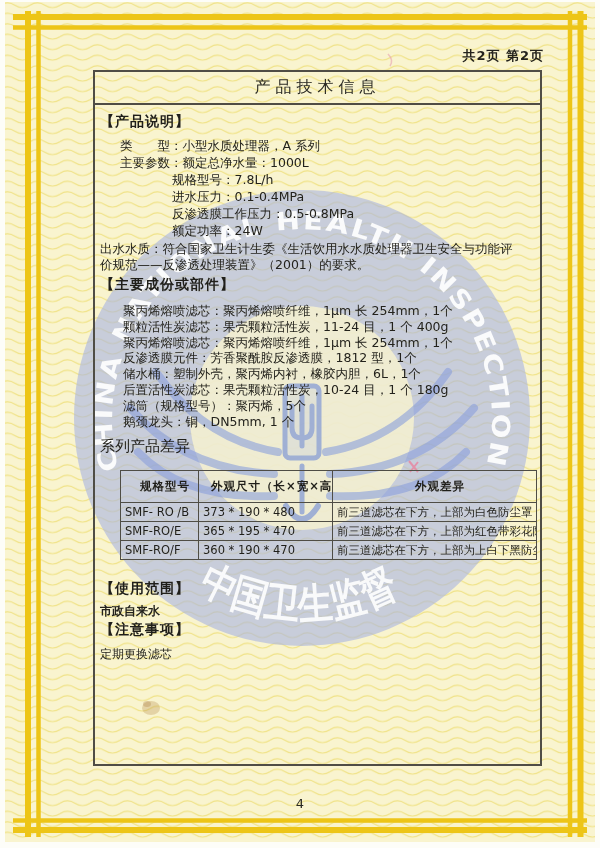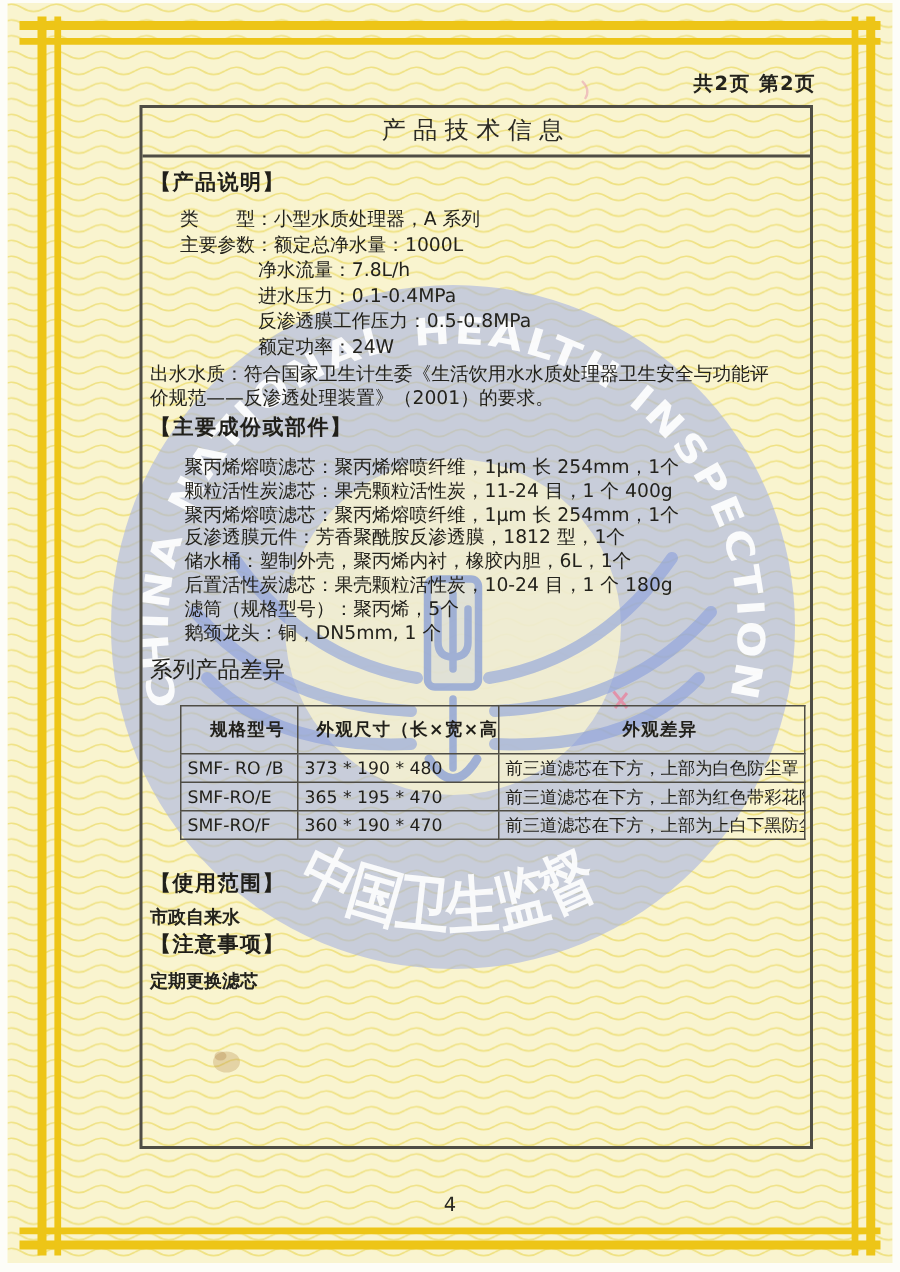--- a/index.html
+++ b/index.html
@@ -26,21 +26,21 @@
   .comp-list .line{line-height:15.8px;white-space:nowrap;}
   .series-label{margin-top:8px;font-size:15px;color:#23221c;}
   table.series{margin-top:14px;margin-left:20px;width:416px;border-collapse:collapse;
                table-layout:fixed;font-size:11.5px;color:#201f1a;background:transparent;}
   table.series th,table.series td{border:1.6px solid #4f4d45;overflow:hidden;white-space:nowrap;padding-left:12px;}
   table.series th{height:29px;font-weight:700;letter-spacing:1px;text-align:center;}
   table.series td{height:18px;padding:0 4px;}
   .sec-usage{margin-top:20px;}
   .usage-text{margin-top:5px;font-size:12px;font-weight:600;}
   .sec-notes{margin-top:1px;}
-  .notes-text{margin-top:7px;font-size:12px;font-weight:700;}
+  .notes-text{margin-top:7px;font-size:12px;font-weight:400;}
   .page-num{position:absolute;top:796px;left:0;width:600px;text-align:center;
             font-size:13px;color:#2a2923;}
 </style>
 </head>
 <body>
 
 <div class="page">
 
   <svg class="bg" width="600" height="848" viewBox="0 0 600 848" aria-hidden="true">
     <defs>
@@ -112,21 +112,21 @@
 
   <div class="doc-box">
     <div class="doc-title">产品技术信息</div>
     <div class="doc-body">
 
       <div class="sec-h sec-product">【产品说明】</div>
 
       <div class="params">
           <div class="line">类　　型：小型水质处理器，A 系列</div>
           <div class="line">主要参数：额定总净水量：1000L</div>
-          <div class="line indent">净水流量：7.8L/h</div>
+          <div class="line indent">规格型号：7.8L/h</div>
           <div class="line indent">进水压力：0.1-0.4MPa</div>
           <div class="line indent">反渗透膜工作压力：0.5-0.8MPa</div>
           <div class="line indent">额定功率：24W</div>
         </div>
 
       <p class="outflow">出水水质：符合国家卫生计生委《生活饮用水水质处理器卫生安全与功能评价规范——反渗透处理装置》（2001）的要求。</p>
 
       <div class="sec-h sec-comp">【主要成份或部件】</div>
 
       <div class="comp-list">

